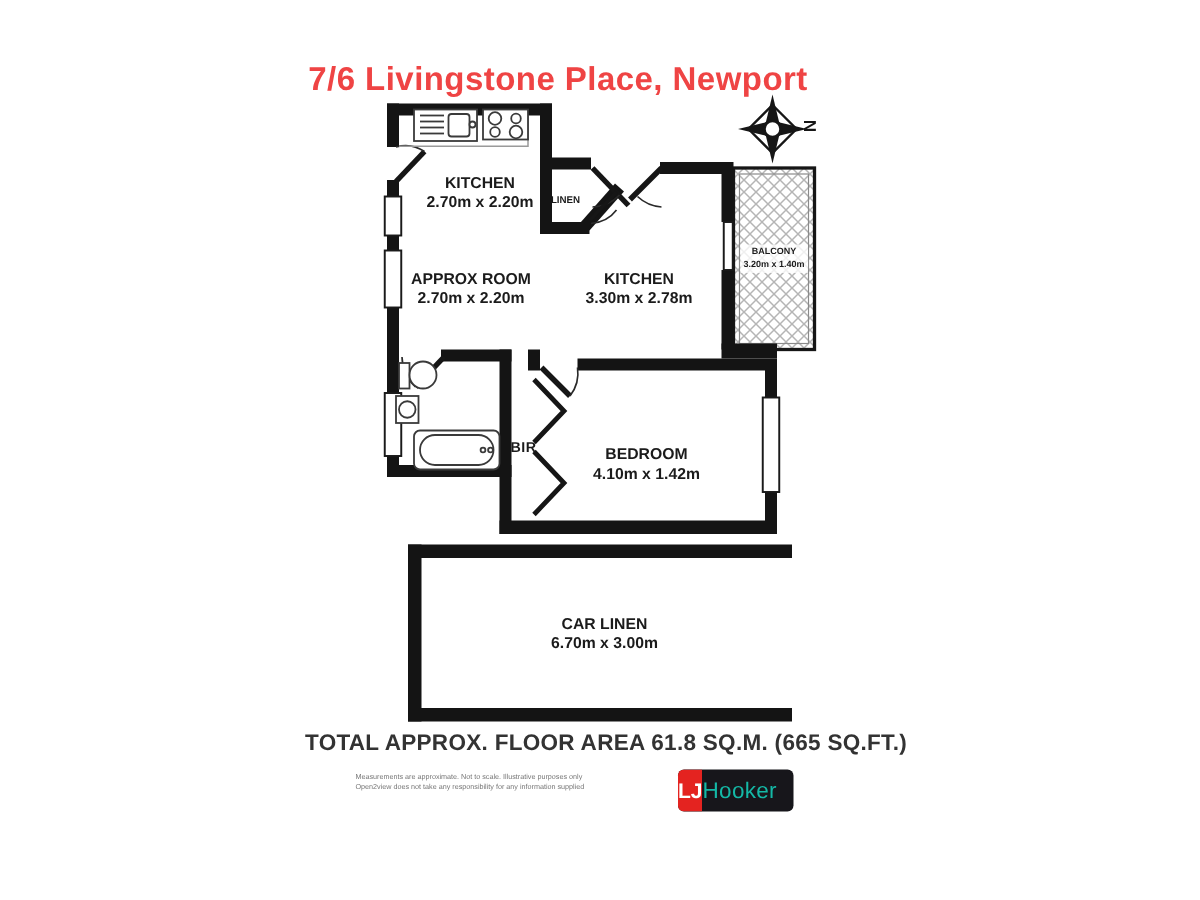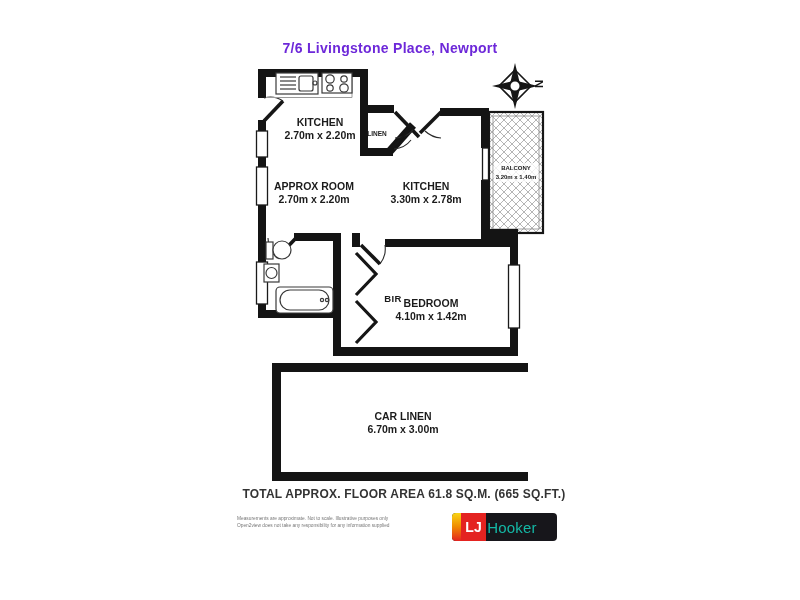--- a/index.html
+++ b/index.html
@@ -1,31 +1,31 @@
 <!DOCTYPE html>
 <html><head>
 <meta charset="utf-8">
 <style>
   html,body{margin:0;padding:0;background:#ffffff;}
   .page{position:relative;width:800px;height:600px;background:#fff;overflow:hidden;
         font-family:"Liberation Sans","DejaVu Sans",sans-serif;color:#1b1b1b;}
   .abs{position:absolute;}
-  .title{top:40px;left:390px;transform:translateX(-50%);font-size:14px;font-weight:bold;
-         color:#6d28d9;letter-spacing:.3px;white-space:nowrap;}
+  .title{top:40px;left:372px;transform:translateX(-50%);font-size:22px;font-weight:bold;
+         color:#ef4444;letter-spacing:.3px;white-space:nowrap;}
   .room-label{transform:translateX(-50%);text-align:center;font-weight:bold;
               font-size:10.5px;line-height:13px;white-space:nowrap;color:#1b1b1b;}
   .room-label.small{font-size:6px;line-height:8.5px;background:rgba(255,255,255,.78);padding:1px 2px;}
   .tag{transform:translateX(-50%);font-weight:bold;white-space:nowrap;color:#1b1b1b;}
   .linen-tag{font-size:6.5px;}
-  .bir-tag{font-size:9.5px;letter-spacing:.3px;margin-left:44px;}
+  .bir-tag{font-size:9.5px;letter-spacing:.3px;}
   .compass-n{left:535px;top:78px;font-size:11.5px;font-weight:bold;transform:rotate(90deg);color:#161616;}
-  .total-area{left:404px;top:487px;transform:translateX(-50%);font-size:12px;font-weight:bold;
+  .total-area{left:404px;top:487px;transform:translateX(-50%);font-size:15px;font-weight:bold;
               letter-spacing:.2px;color:#333;white-space:nowrap;}
   .disclaimer{left:237px;top:516px;font-size:4.8px;line-height:6.6px;color:#777;}
-  .logo{left:452px;top:513px;width:105px;height:28px;border-radius:4px;background:#17161b;
+  .logo{left:452px;top:513px;width:77px;height:28px;border-radius:4px;background:#17161b;
         display:flex;align-items:stretch;overflow:hidden;}
   .logo-stripe{width:9px;background:linear-gradient(180deg,#f9d616 0%,#f08c00 48%,#e42320 100%);}
   .logo-lj{width:25px;background:#e42320;color:#fff;font-weight:bold;font-size:14px;
            display:flex;align-items:center;justify-content:center;}
   .logo-name{flex:1;color:#14b8a6;font-weight:normal;font-size:15px;display:flex;align-items:center;
              justify-content:center;padding-right:19px;letter-spacing:.2px;}
   svg{position:absolute;left:0;top:0;}
 </style>
 </head>
 <body>

